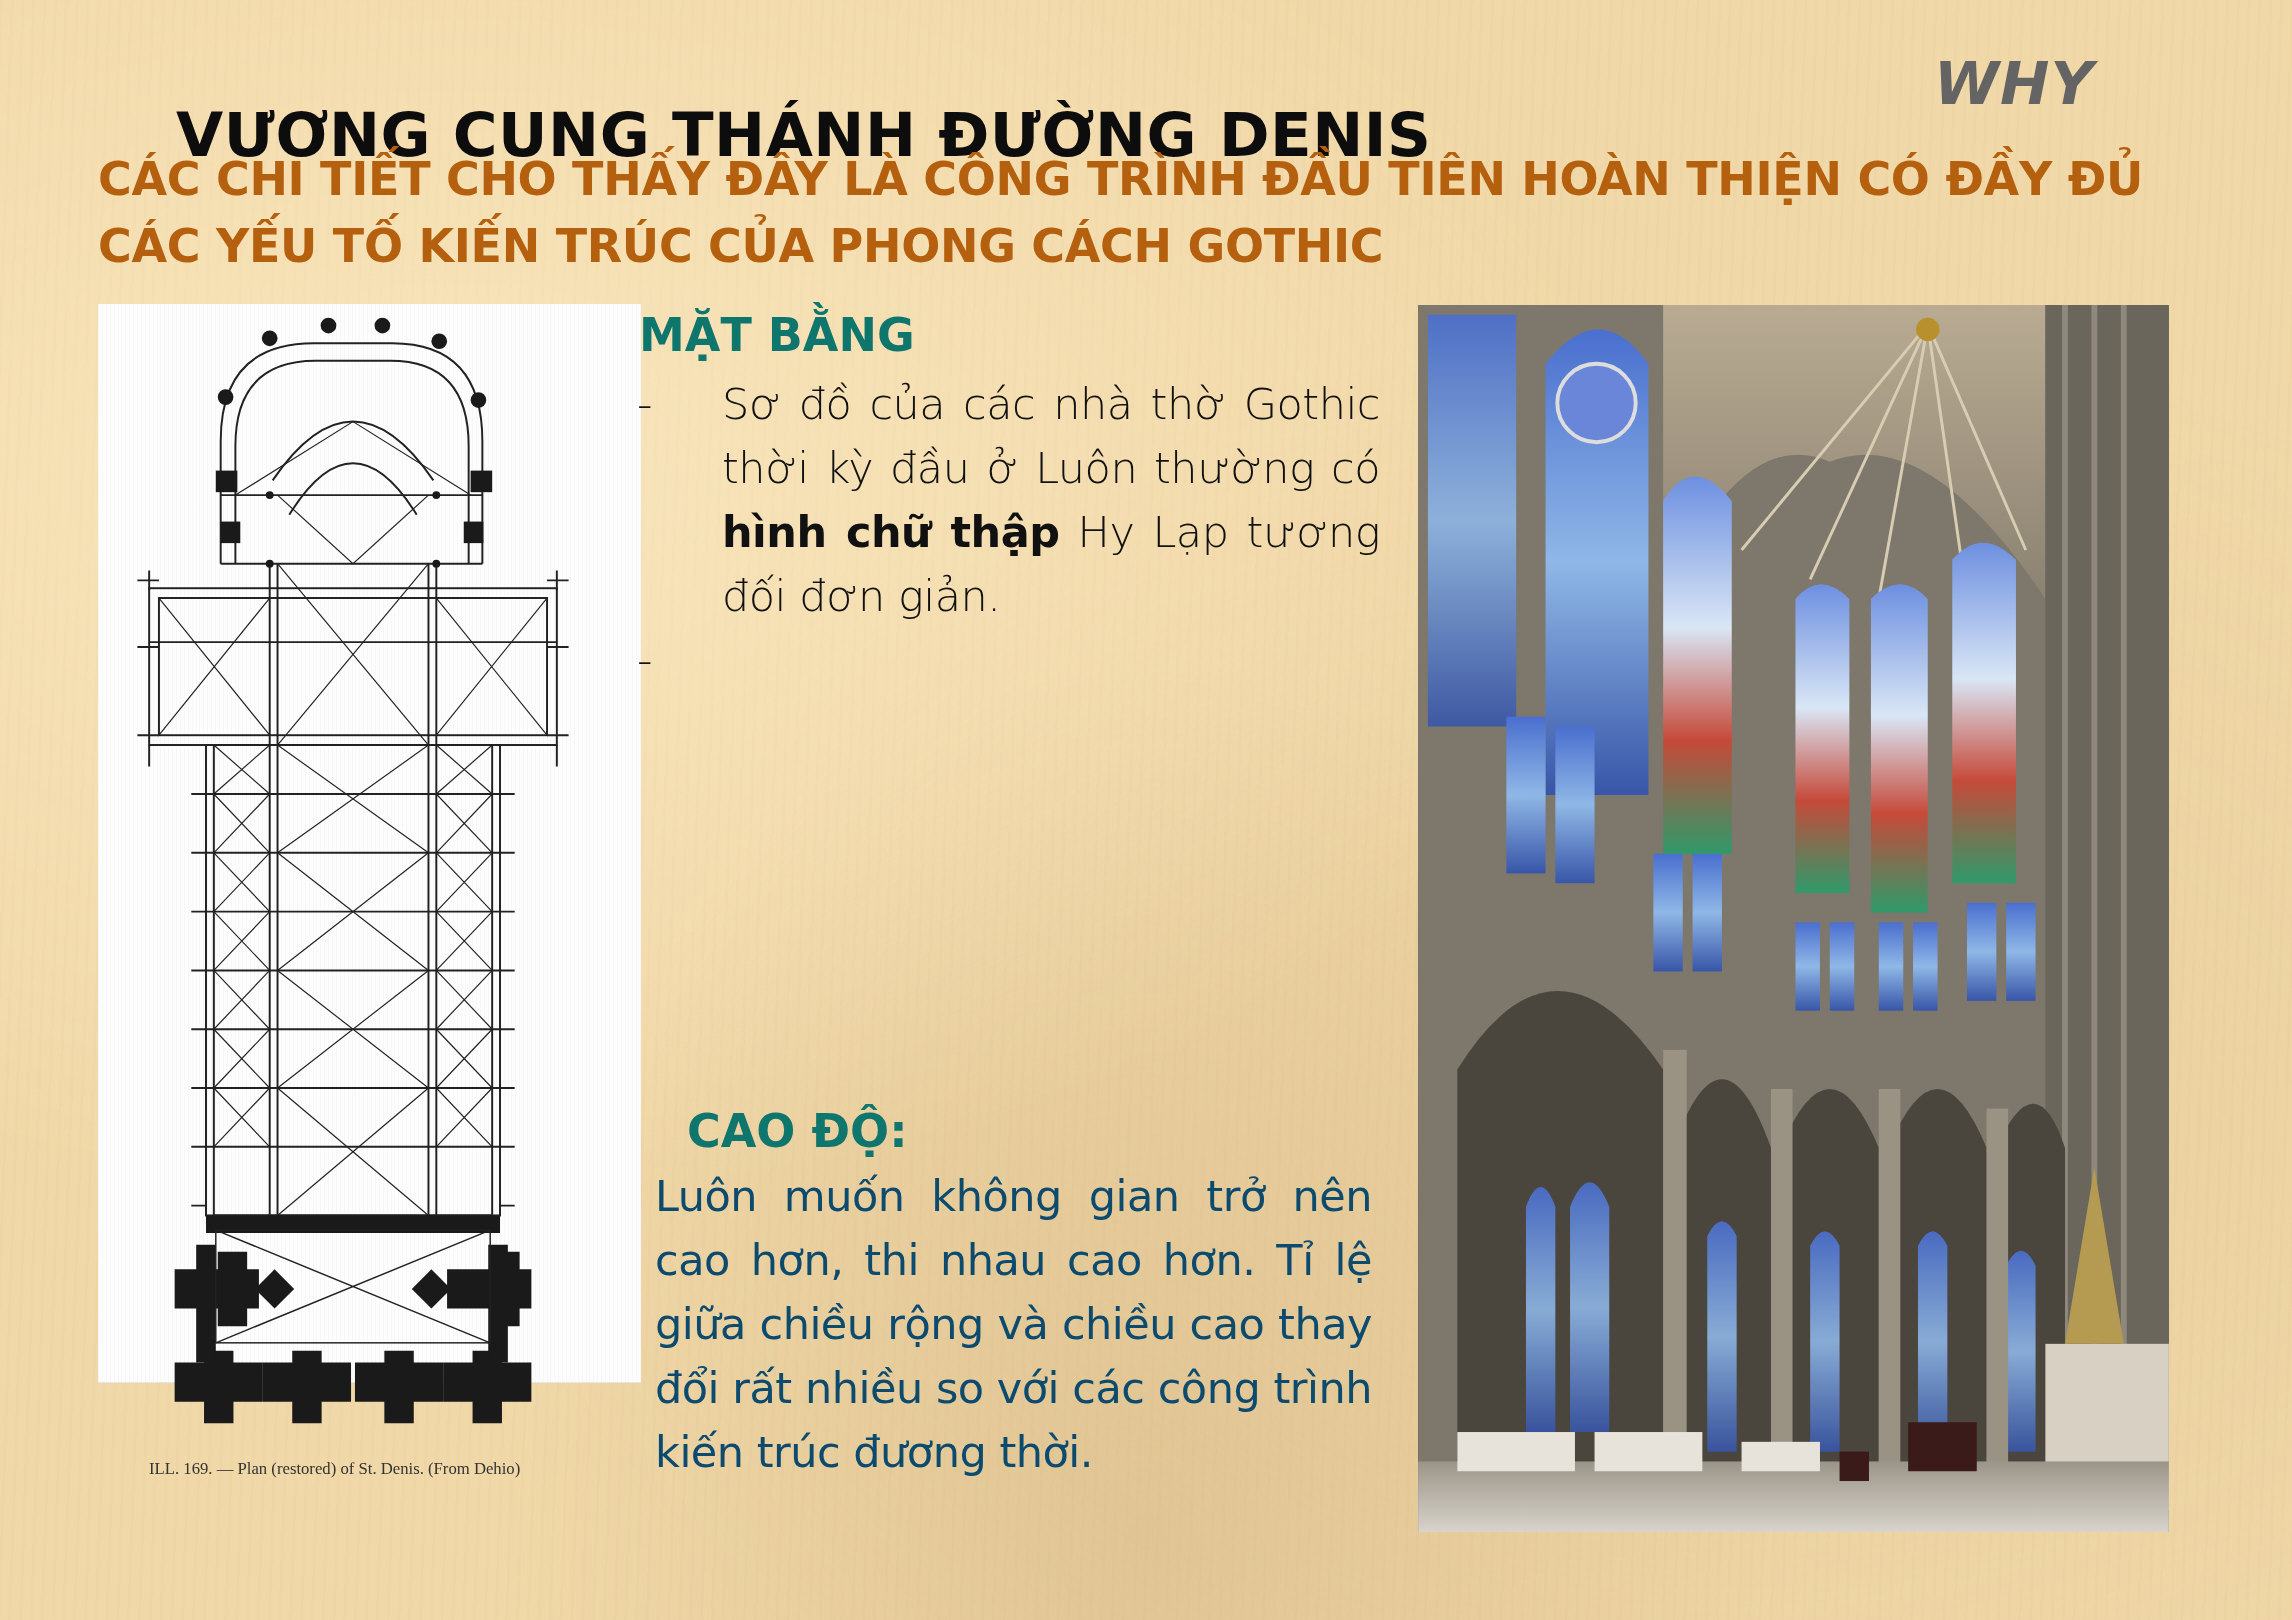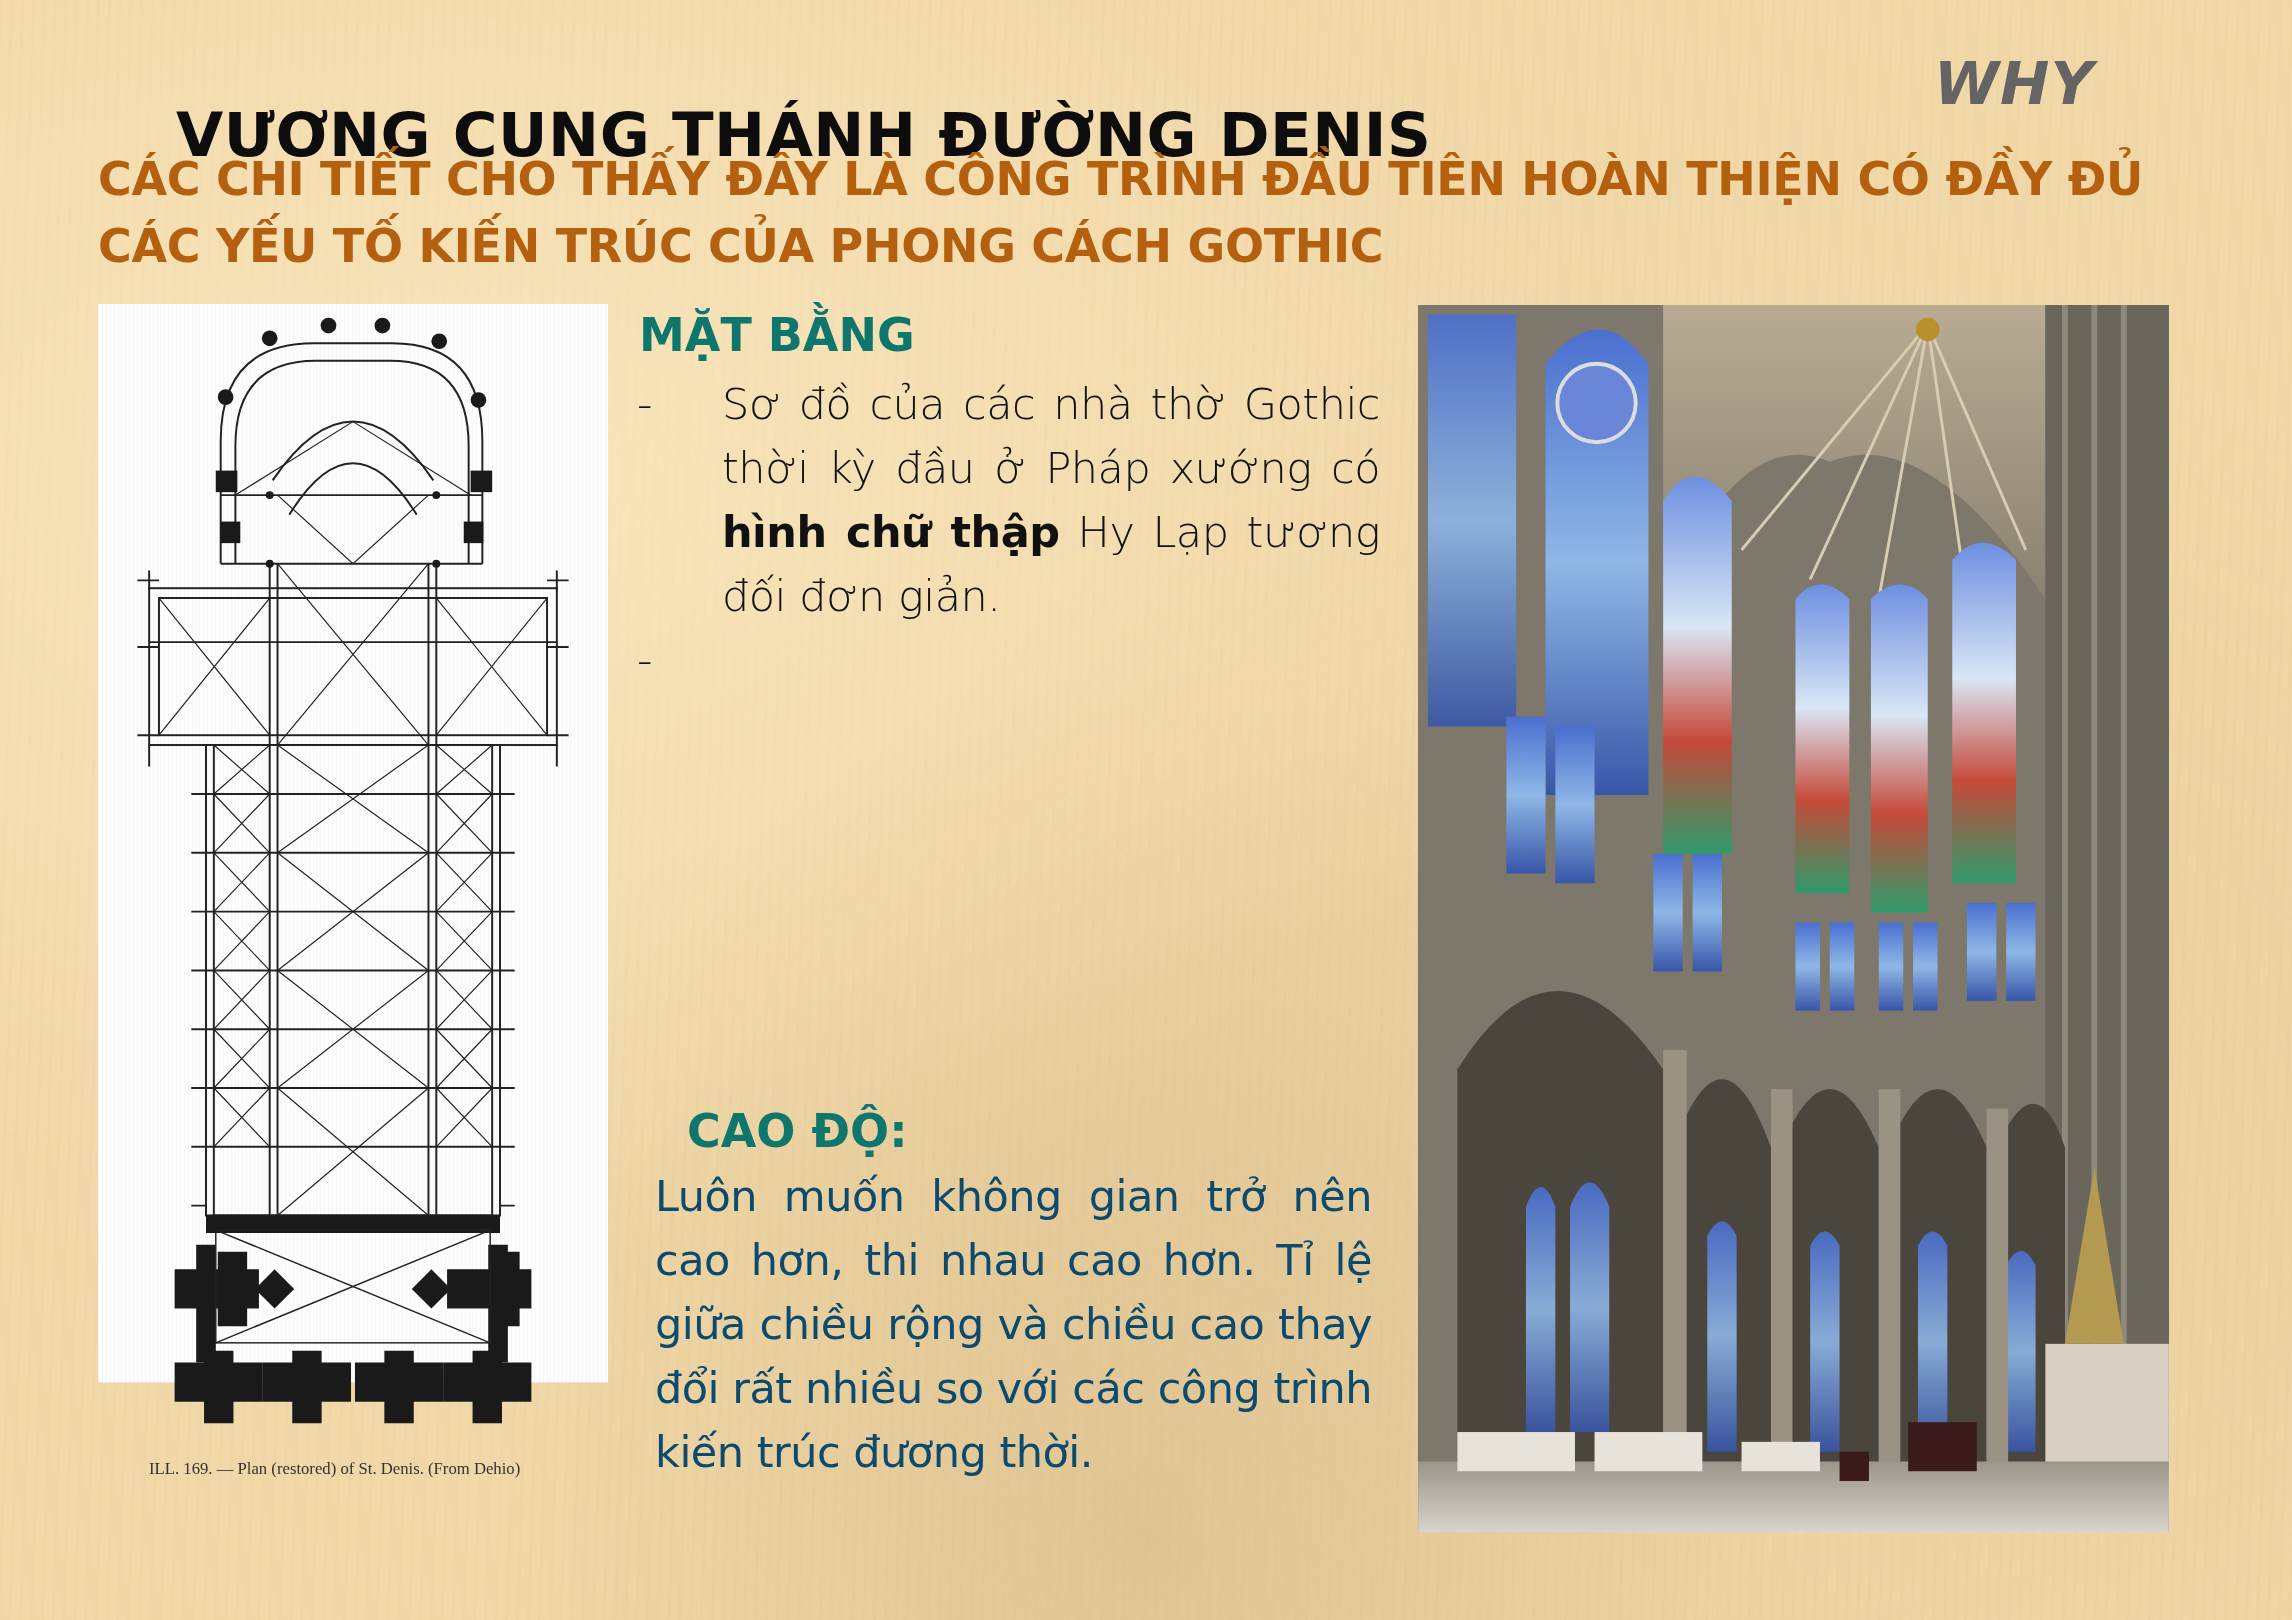--- a/index.html
+++ b/index.html
@@ -28,20 +28,21 @@
     left: 98px; top: 146px; width: 2137px; font-size: 46px; font-weight: 700;
     color: #B4600F; line-height: 67px; font-family: "DejaVu Sans", sans-serif;
     letter-spacing: -0.3px;
   }
 
   
   .plan {
     left: 98px; top: 304px; width: 510px; height: 1078px; background: #fdfdfd;
     background-image: repeating-linear-gradient(90deg, rgba(0,0,0,0.025) 0 1px, rgba(0,0,0,0) 1px 3.9px);
     box-shadow: 0 1px 0 #e6e6e6;
+    padding-left: 33px;
   }
   .plan svg { position: absolute; left: 0; top: 0; }
   .plan-caption {
     left: 51px; top: 1155px; font-family: "Liberation Serif", "DejaVu Serif", serif;
     font-size: 16.7px; color: #333; white-space: nowrap;
   }
 
   
   .heading {
     font-size: 46px; font-weight: 700; color: #0f766e; font-family: "DejaVu Sans", sans-serif;
@@ -168,21 +169,21 @@
       <path d="M120 945 L400 1060 M400 945 L120 1060"></path>
     </g>
   </svg>
   <div class="abs plan-caption">ILL. 169. — Plan (restored) of St. Denis.   (From Dehio)</div>
 </div>
 
 <div class="abs heading h-matbang">MẶT BẰNG</div>
 <div class="abs bullet-list">
   <div class="bullet">
     <span class="dash">-</span>
-    <span>Sơ đồ của các nhà thờ Gothic thời kỳ đầu ở Pháp xướng có </span><b>hình chữ thập</b><span> Hy Lạp tương đối đơn giản.</span>
+    <span>Sơ đồ của các nhà thờ Gothic thời kỳ đầu ở Luôn thường có </span><b>hình chữ thập</b><span> Hy Lạp tương đối đơn giản.</span>
   </div>
   <div class="bullet">
     <span class="dash">-</span>
   </div>
 </div>
 
 <div class="abs heading h-caodo">CAO ĐỘ:</div>
 <div class="abs para">Luôn muốn không gian trở nên cao hơn, thi nhau cao hơn. Tỉ lệ giữa chiều rộng và chiều cao thay đổi rất nhiều so với các công trình kiến trúc đương thời.</div>
 
 <div class="abs photo">

